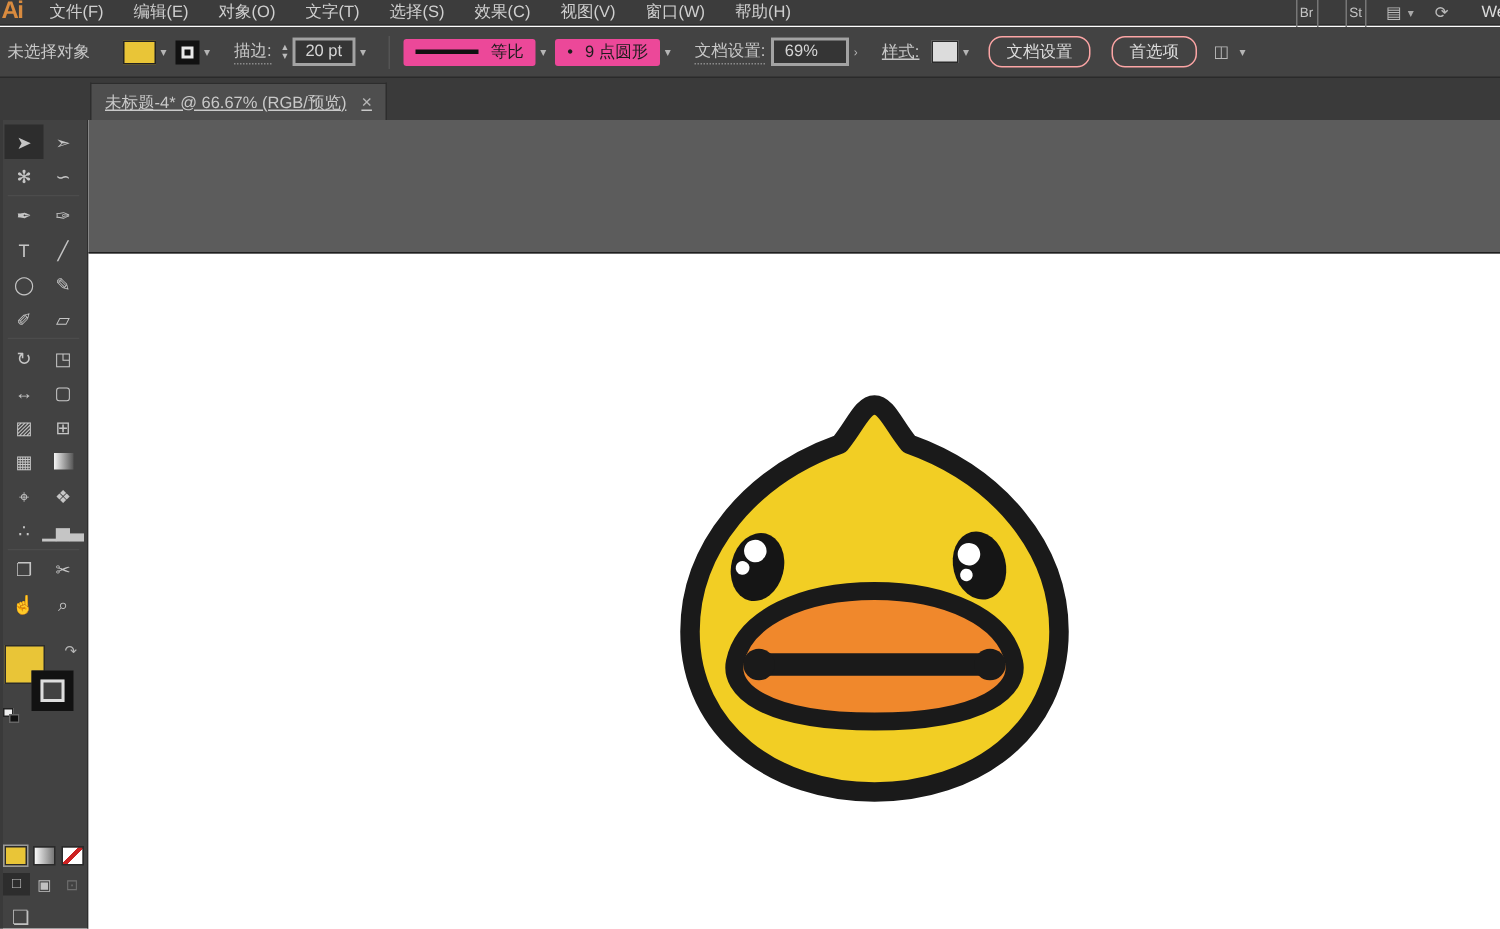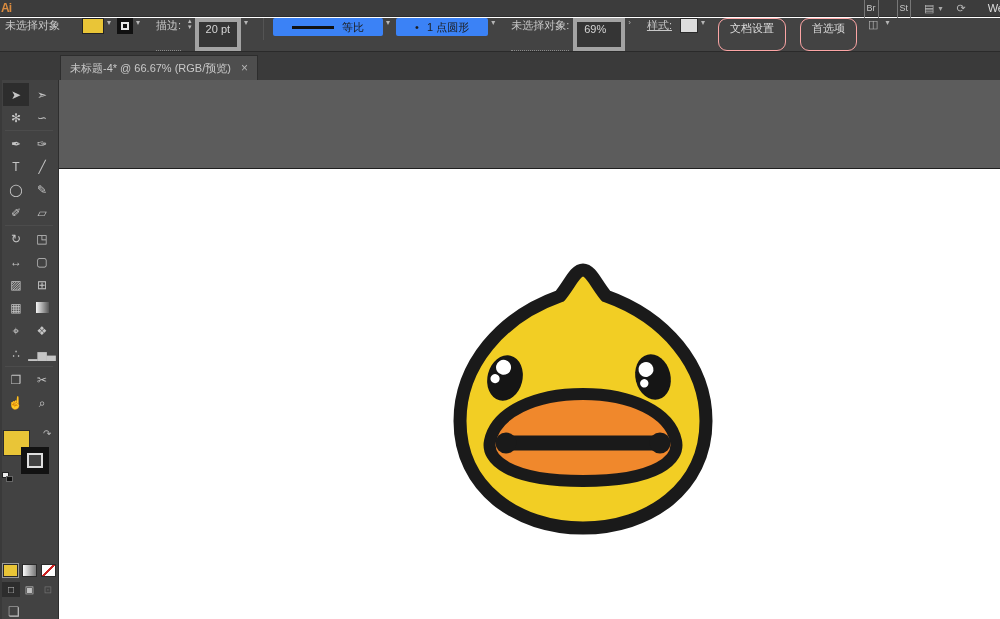--- a/index.html
+++ b/index.html
@@ -3,54 +3,54 @@
 <meta charset="utf-8">
 <style>
   * { margin:0; padding:0; box-sizing:border-box; }
   html,body { width:1000px; height:619px; overflow:hidden; background:#fff;
     font-family:"Liberation Sans", sans-serif; -webkit-font-smoothing:antialiased; }
 
   
   .menubar { position:absolute; left:0; top:0; width:1000px; height:17px;
     background:#3c3c3c; border-bottom:1px solid #2e2e2e; display:flex; align-items:center;
     color:#cfcfcf; font-size:11px; white-space:nowrap; }
-  .ai-logo { color:#d98b3f; font-weight:bold; font-size:12px; padding:0 8px 0 1px; letter-spacing:-1px; }
+  .ai-logo { color:#d98b3f; font-weight:bold; font-size:16px; padding:0 8px 0 1px; letter-spacing:-1px; }
   .menu-item { padding:0 10px; height:17px; line-height:17px; cursor:default; }
   .mb-spacer { flex:1; }
   .mb-chip { display:inline-block; border:1px solid #777; color:#c5c5c5; font-size:9px;
     padding:12px 2px; margin:0 9px; line-height:11px; border-radius:1px; }
   .mb-ic { color:#b9b9b9; font-size:11px; margin:0 4px; }
   .mb-chev { color:#a9a9a9; font-size:8px; margin-right:10px; }
   .mb-right-text { color:#dcdcdc; margin-right:-4px; padding-left:18px; }
 
   
   .optionsbar { position:absolute; left:0; top:18px; width:1000px; height:34px;
-    background:#434343; border-bottom:1px solid #2a2a2a; display:flex; 
+    background:#434343; border-bottom:1px solid #2a2a2a; display:flex; align-items:center;
     color:#c8c8c8; font-size:11px; white-space:nowrap; }
   .ob-status { margin:0 22px 0 5px; }
   .swatch-fill { width:22px; height:16px; background:#e9c537; border:1px solid #232323; }
   .chev { font-size:8px; color:#b5b5b5; margin:0 6px 0 3px; }
   .swatch-stroke { width:16px; height:16px; background:#111; display:flex; align-items:center; justify-content:center; }
   .swatch-stroke .inner { width:8px; height:8px; border:2px solid #e8e8e8; }
   .ob-label { border-bottom:1px dotted #8a8a8a; margin:0 4px 0 10px; padding-bottom:1px; }
   .stepper { display:inline-flex; flex-direction:column; line-height:6px; font-size:7px;
     color:#bbb; margin:0 3px; }
-  .valbox { background:#353535; border:4px solid #a3a3a3; padding:1px 7px 2px 7px; color:#d5d5d5; }
+  .valbox { background:#353535; border:2px solid #a3a3a3; padding:1px 7px 2px 7px; color:#d5d5d5; }
   .vsep { width:1px; height:22px; background:#545454; margin:0 9px; }
-  .lightdd { background:#3b82f6; color:#1c1c1c; border-radius:2px; height:18px;
-    display:inline-flex; align-items:center; padding:0 19px; }
+  .lightdd { background:#ec4899; color:#1c1c1c; border-radius:2px; height:18px;
+    display:inline-flex; align-items:center; padding:0 8px; }
   .profile-line { width:42px; height:3px; background:#111; margin-right:8px; }
   .ob-btn { border:1px solid #fca5a5; border-radius:9px; padding:2px 11px; color:#dcdcdc; margin:0 7px; }
   .ob-style-swatch { width:18px; height:15px; background:#dcdcdc; border:1px solid #2a2a2a; margin-left:4px; }
 
   
   .tabbar { position:absolute; left:0; top:52px; width:1000px; height:28px; background:#3a3a3a; }
   .doc-tab { position:absolute; left:60px; top:3px; height:25px; background:#4e4e4e;
     color:#c9c9c9; font-size:11px; display:flex; align-items:center; padding:0 9px;
-    border:1px solid #2d2d2d; border-bottom:none; }
+    border:1px solid #2d2d2d; border-bottom:none;text-decoration:underline; }
   .tab-close { margin-left:10px; color:#b5b5b5; font-size:12px; cursor:default; }
 
   
   .toolspanel { position:absolute; left:0; top:80px; width:59px; height:539px;
     background:#424242; border-right:1px solid #2e2e2e; box-shadow:inset 2px 0 0 #3a3a3a; }
   .tool-grid { padding-top:3px; }
   .tool-row { display:flex; justify-content:center; }
   .tool-cell { width:26px; height:23px; display:flex; align-items:center; justify-content:center;
     color:#c5c5c5; font-size:12px; cursor:default; }
   .tool-cell.active { background:#2d2d2d; }
@@ -85,20 +85,21 @@
   .canvas { position:absolute; left:59px; top:80px; width:941px; height:539px; background:#ffffff; }
   .pasteboard { position:absolute; left:0; top:0; width:941px; height:89px;
     background:#5c5c5c; border-bottom:1px solid #1f1f1f; }
   .artwork { position:absolute; left:393px; top:183px; width:262px; height:272px; }
 </style>
 </head>
 <body>
 
 <div class="menubar">
   <span class="ai-logo">Ai</span>
+  <span id="menu-items"><span class="menu-item">文件(F)</span><span class="menu-item">编辑(E)</span><span class="menu-item">对象(O)</span><span class="menu-item">文字(T)</span><span class="menu-item">选择(S)</span><span class="menu-item">效果(C)</span><span class="menu-item">视图(V)</span><span class="menu-item">窗口(W)</span><span class="menu-item">帮助(H)</span></span>
   <span class="mb-spacer"></span>
   <span class="mb-chip">Br</span>
   <span class="mb-chip">St</span>
   <span class="mb-ic">▤</span>
   <span class="mb-chev">▾</span>
   <span class="mb-ic">⟳</span>
   <span class="mb-right-text">We</span>
 </div>
 
 <div class="optionsbar">
@@ -123,25 +124,25 @@
   <span class="vsep"></span>
 
   <span class="lightdd">
     <span class="profile-line"></span>
     <span>等比</span>
   </span>
   <span class="chev">▾</span>
 
   <span class="lightdd">
     <span style="margin-right:8px;">•</span>
-    <span>1 点圆形</span>
+    <span>9 点圆形</span>
   </span>
   <span class="chev">▾</span>
 
-  <span class="ob-label">未选择对象:</span>
+  <span class="ob-label">文档设置:</span>
   <span class="valbox" style="min-width:52px;">69%</span>
   <span class="chev">›</span>
 
   <span class="ob-label" style="border-bottom:none;text-decoration:underline;">样式:</span>
   <span class="ob-style-swatch"></span>
   <span class="chev">▾</span>
 
   <span class="ob-btn">文档设置</span>
   <span class="ob-btn">首选项</span>
 

